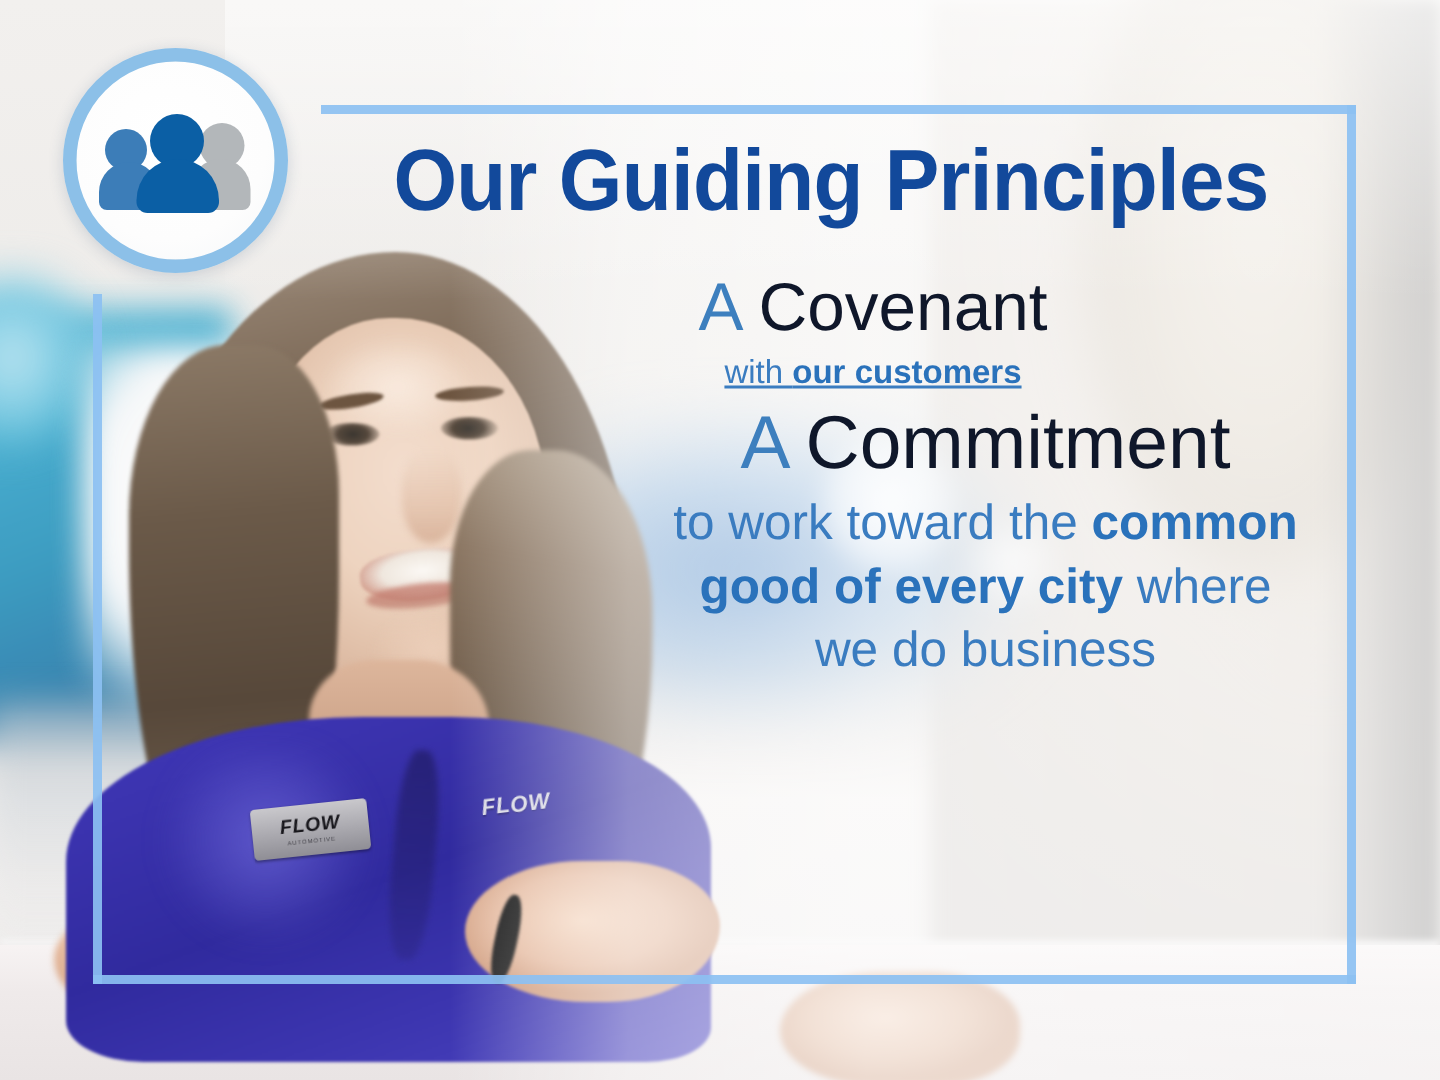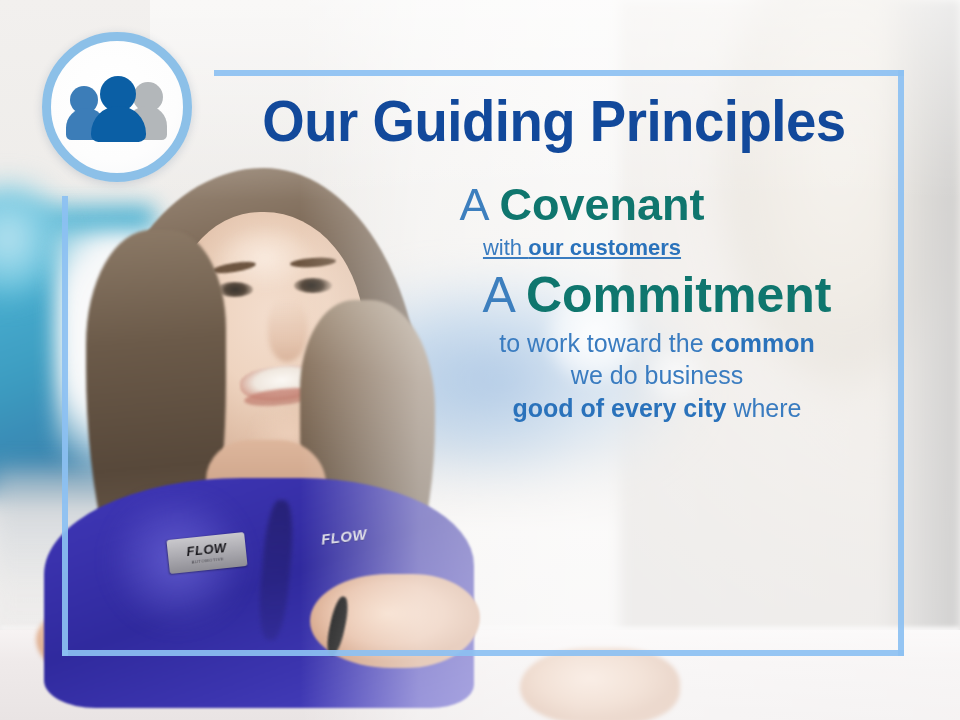--- a/index.html
+++ b/index.html
@@ -354,22 +354,22 @@
     line-height: 1.1;
     color: #2a78c0;
     white-space: nowrap;
   }
   .p-title .art {
     font-weight: 400;
     color: #3d7fbe;
     margin-right: 10px;
   }
   .p-title .word {
-    font-weight: 700;
-    color: #0f766e;
+    font-weight: 400;
+    color: #0f172a;
   }
 
   .p-sub {
     font-family: "Liberation Sans", sans-serif;
     font-size: 23px;
     font-weight: 400;
     line-height: 1.28;
     color: #3a7cc0;
     margin-top: 4px;
   }
@@ -379,21 +379,21 @@
   #principle-covenant  { text-align: center; padding-right: 40px; }
   #principle-covenant .p-title { font-size: 45px; }
   #principle-covenant .p-sub   { font-size: 22px; text-decoration: underline; }
 
   #principle-community { text-align: center; padding-left: 52px; margin-top: 18px; }
   #principle-community .p-title { font-size: 48px; }
   #principle-community .p-sub   { font-size: 24px; }
 
   #principle-commitment { text-align: center; padding-left: 110px; }
   #principle-commitment .p-title { font-size: 50px; }
-  #principle-commitment .p-sub   { font-size: 25px; line-height: 1.3; }
+  #principle-commitment .p-sub   { font-size: 33px; line-height: 1.3; }
 
   .nowrapline { white-space: nowrap; display: block; }
 </style>
 </head>
 <body>
 
 <div id="stage">
 
   <div class="bg-layer bg-room"></div>
   <div class="bg-layer bg-right-wall"></div>
@@ -472,20 +472,20 @@
         </div>
     </div>
 
 
     <div class="principle" id="principle-commitment">
       <div class="p-title">
         <span class="art">A</span><span class="word">Commitment</span>
       </div>
       <div class="p-sub">
           <span class="nowrapline"><span>to work toward the </span><b>common</b></span>
+          <span class="nowrapline"><b>good of every city</b><span> where</span></span>
           <span class="nowrapline"><span>we do business</span></span>
-          <span class="nowrapline"><b>good of every city</b><span> where</span></span>
         </div>
     </div>
 
   </div>
 
 </div>
 
 </body></html>

